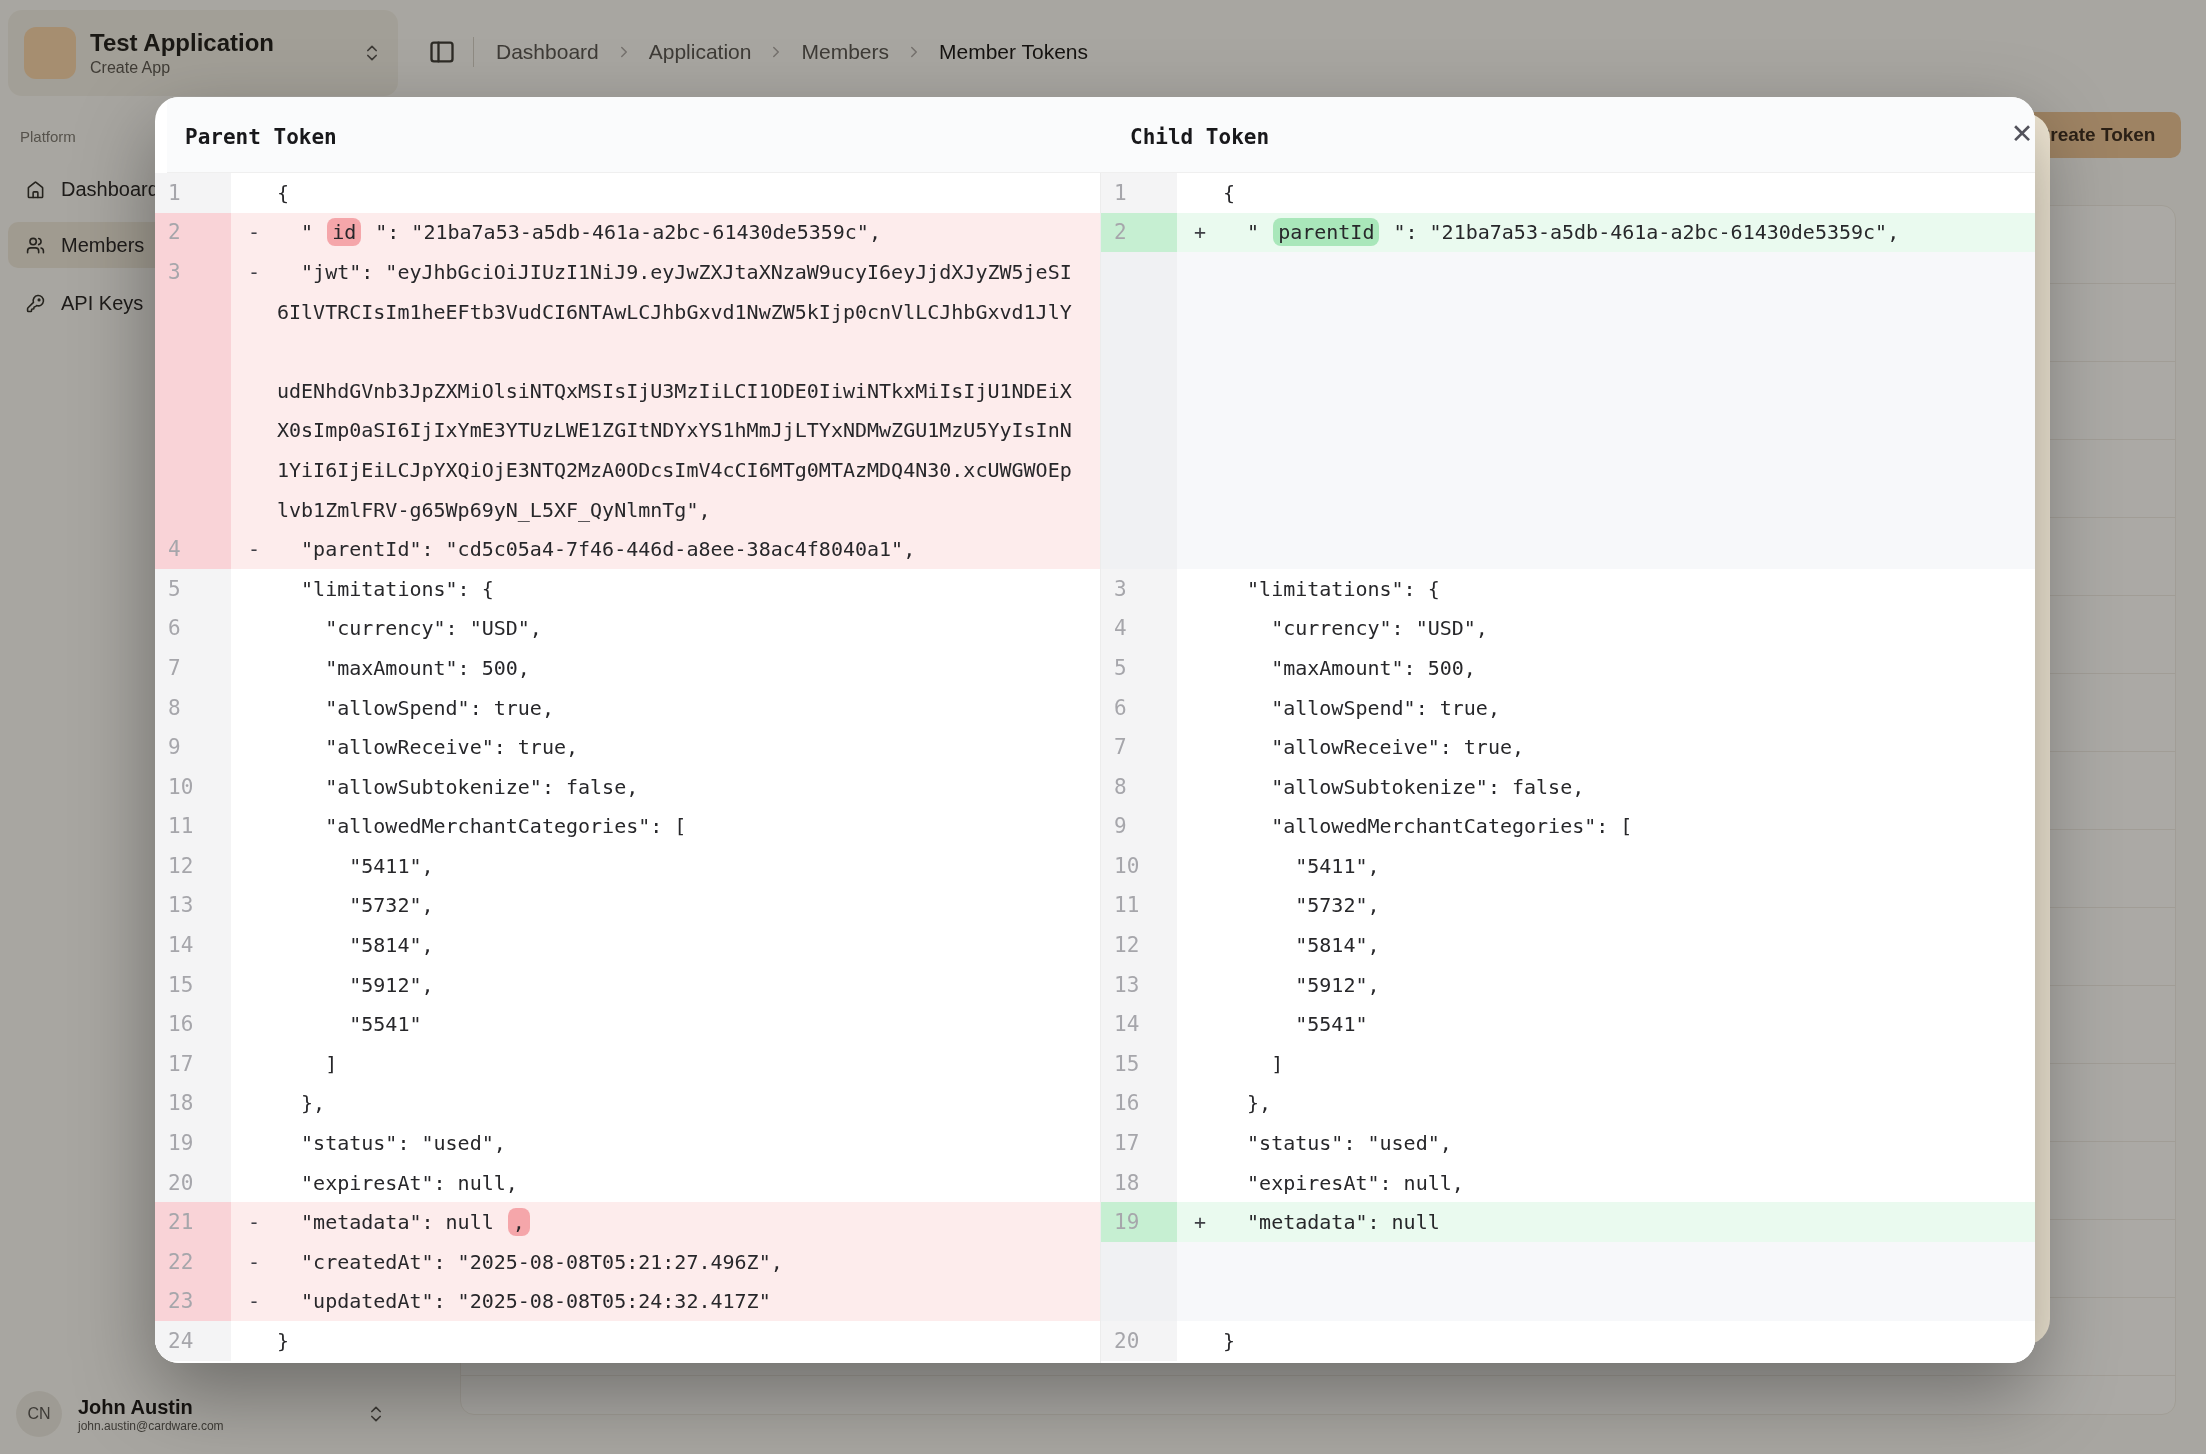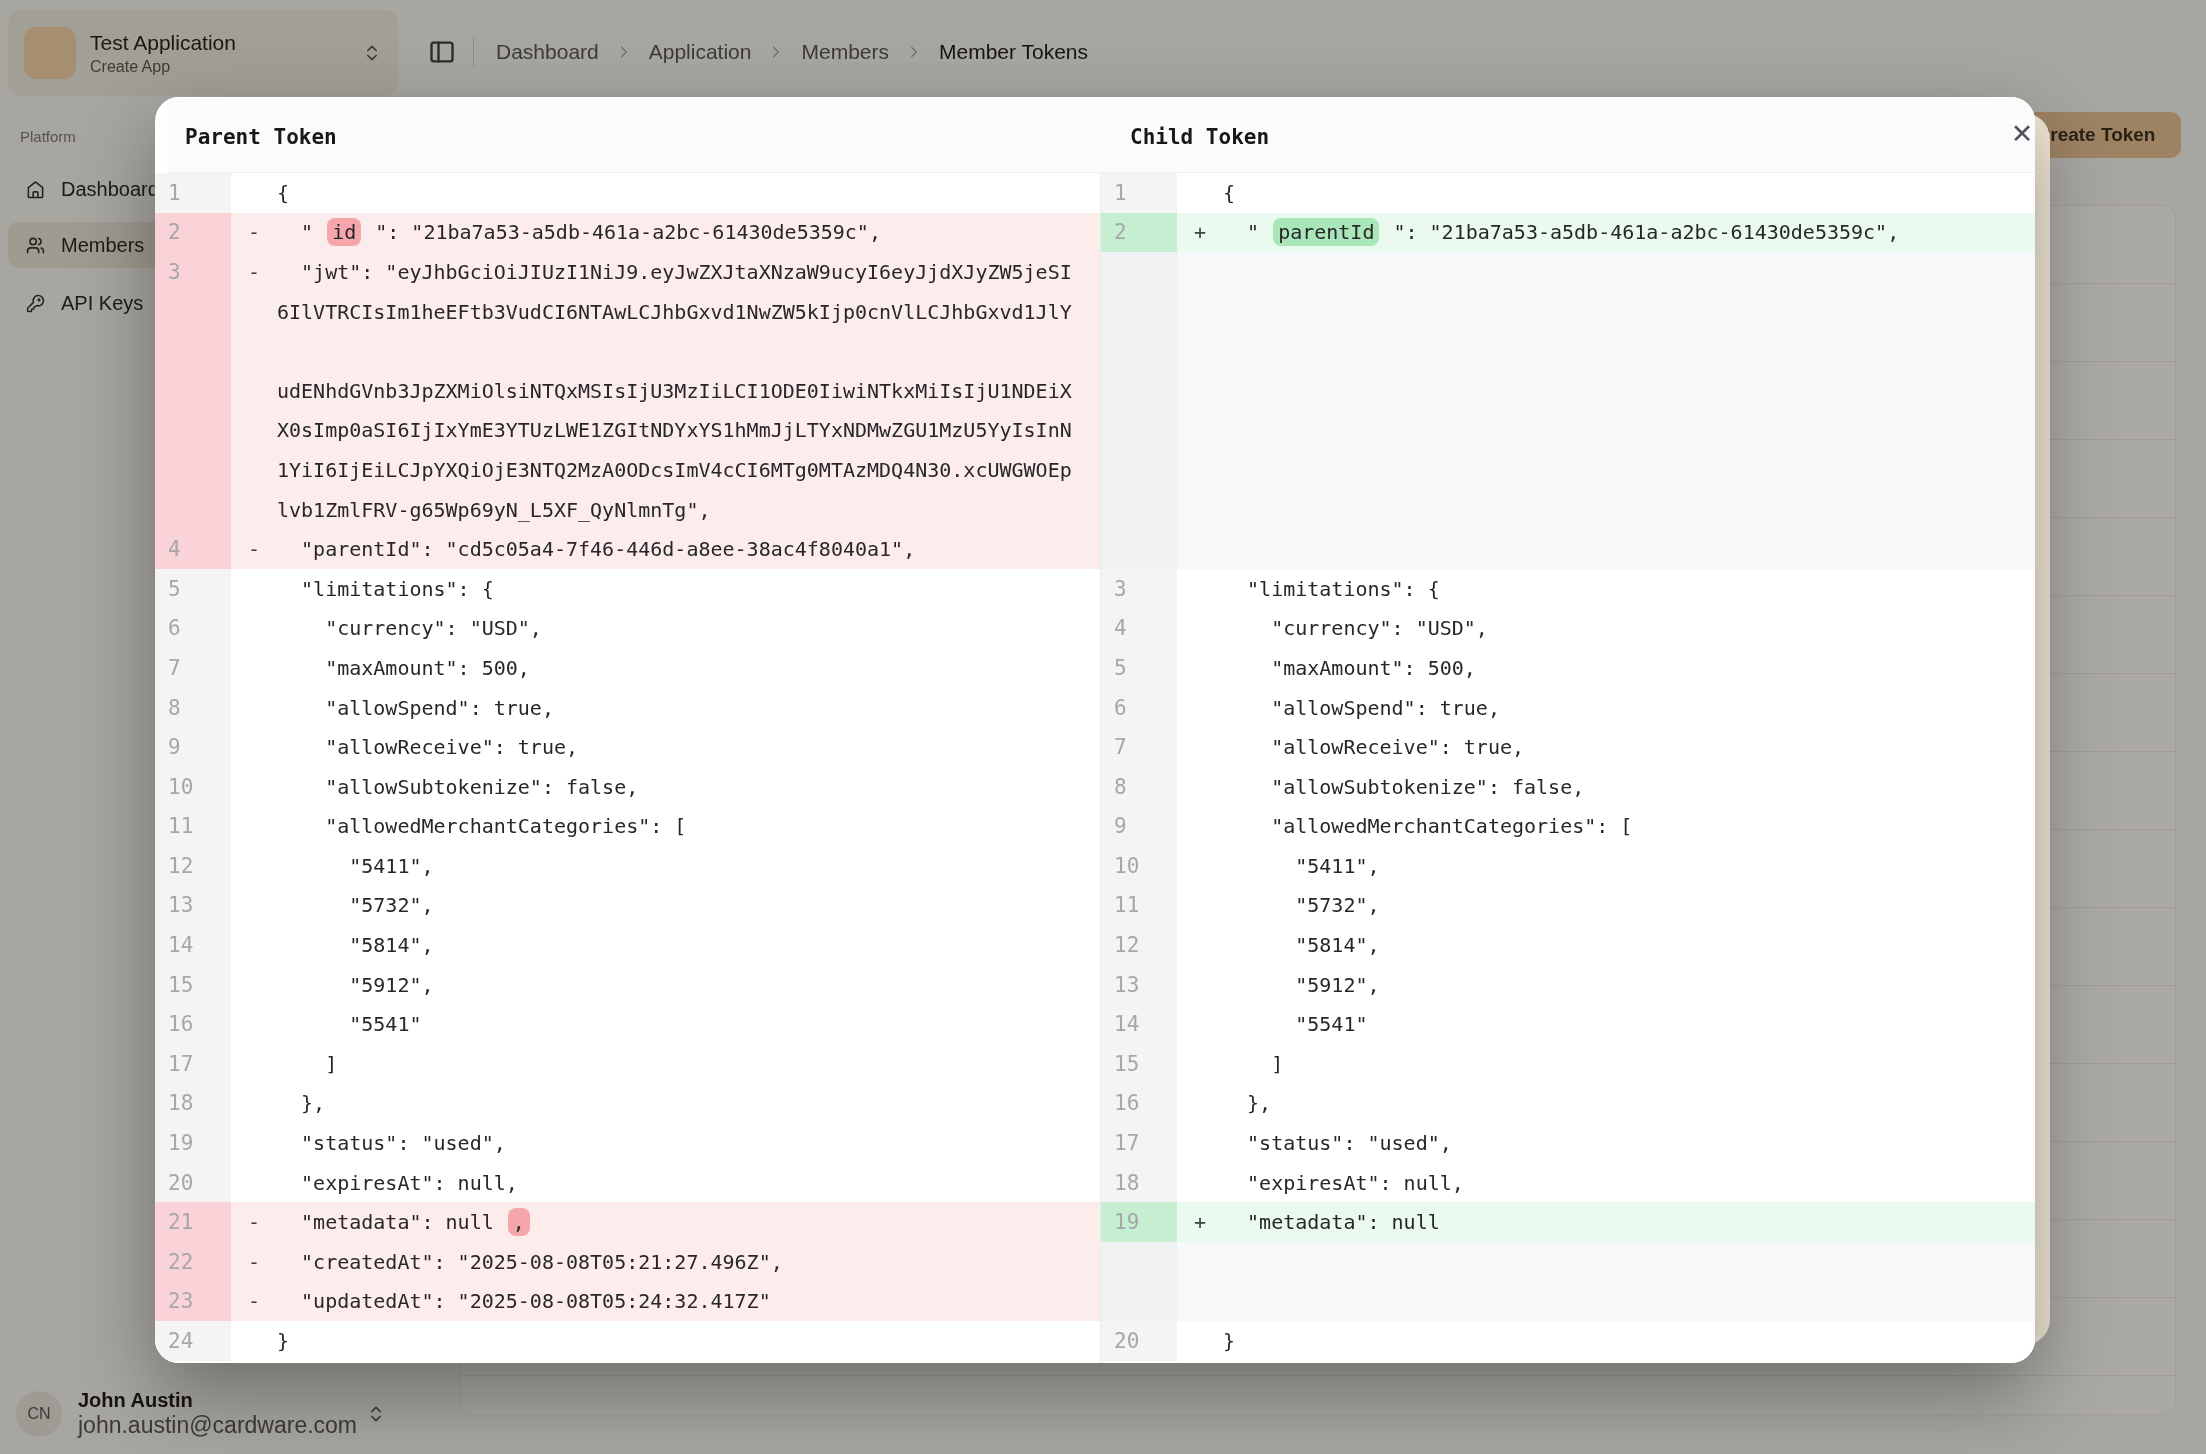--- a/index.html
+++ b/index.html
@@ -8,21 +8,21 @@
          font-family:"Liberation Sans", sans-serif; color:#292524; }
   svg { display:block; }
 
   
   .bg { position:absolute; inset:0; z-index:0; }
 
   .app-switcher { position:absolute; left:8px; top:10px; width:390px; height:86px;
     background:#ebe6dc; border-radius:14px; display:flex; align-items:center; padding:0 16px; }
   .app-avatar { width:52px; height:52px; border-radius:12px; background:#f1cda2; flex:0 0 52px; }
   .app-meta { margin-left:14px; flex:1; }
-  .app-title { font-size:21px; font-weight:400; color:#221f1b; line-height:1.2; }
+  .app-title { font-size:24px; font-weight:700; color:#221f1b; line-height:1.2; }
   .app-sub { font-size:16px; color:#5a554d; margin-top:2px; }
   .chev-ud { color:#57534e; }
 
   .breadcrumb-bar { position:absolute; left:425px; top:28px; height:48px; display:flex; align-items:center; }
   .panel-toggle { width:34px; height:34px; display:flex; align-items:center; justify-content:center; color:#3f3b35; }
   .bc-div { width:1px; height:30px; background:#cfc9bf; margin:0 22px 0 14px; }
   .bc-item { font-size:21px; color:#57534e; }
   .bc-item.current { color:#1c1917; }
   .bc-sep { margin:0 16px; color:#a8a29e; }
 
@@ -31,21 +31,21 @@
     display:flex; align-items:center; padding-left:18px; color:#292524; }
   .side-item.active { background:#e8e0d2; }
   .side-item .lbl { margin-left:16px; font-size:20px; }
   .side-item svg { color:#33302a; }
 
   .user-box { position:absolute; left:16px; top:1386px; width:370px; height:56px; display:flex; align-items:center; }
   .user-avatar { width:46px; height:46px; border-radius:50%; background:#e5e1d8; color:#57534e;
     display:flex; align-items:center; justify-content:center; font-size:16px; }
   .user-meta { margin-left:16px; flex:1; }
   .user-name { font-size:20px; font-weight:700; color:#1c1917; line-height:1.15; }
-  .user-email { font-size:23px; color:#57534e; }
+  .user-email { font-size:12px; color:#57534e; }
 
   .create-btn { position:absolute; left:2011px; top:112px; width:170px; height:46px;
     background:#e5bd90; border:none; border-radius:10px; font-family:"Liberation Sans",sans-serif;
     font-size:19px; font-weight:700; color:#3c2c1e; }
 
   .table-card { position:absolute; left:460px; top:205px; right:30px; height:1210px;
     border-radius:14px; border:1px solid #e9e4db;
     background:repeating-linear-gradient(#f8f5f0 0 77px, #e9e4db 77px 78px); }
 
   

